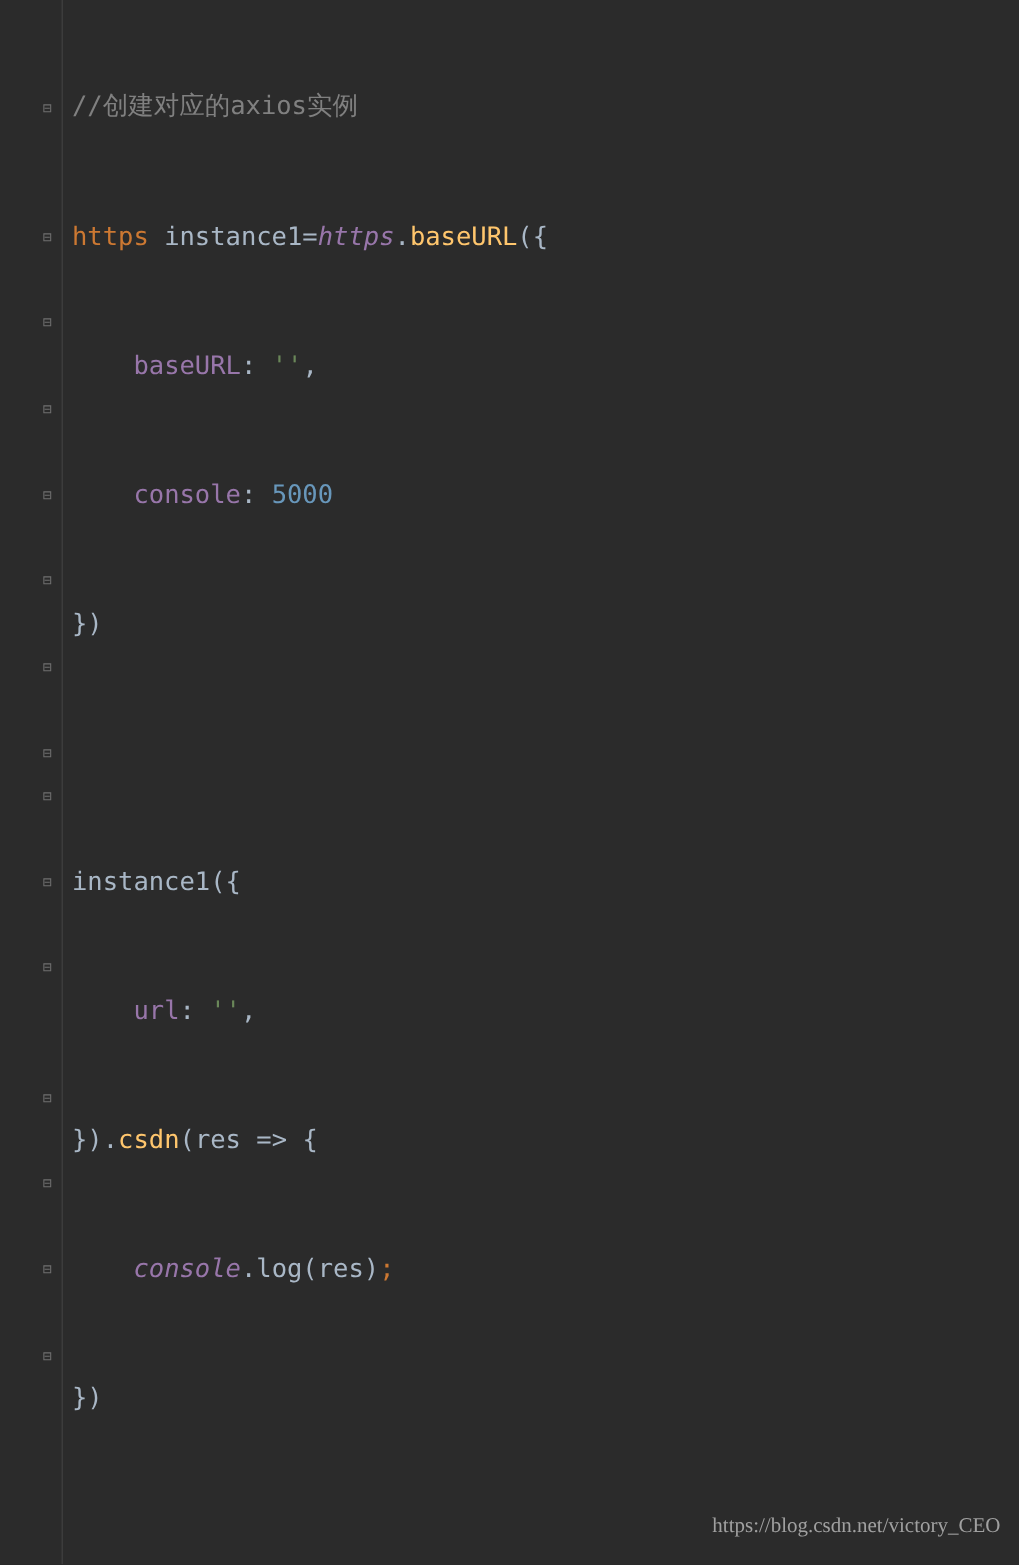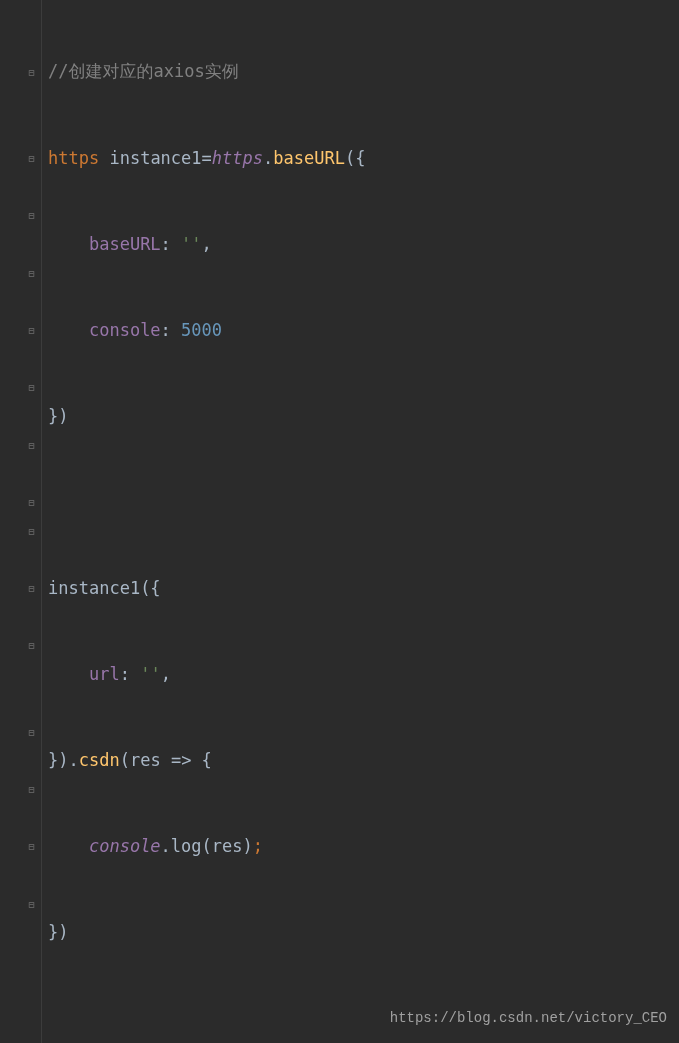--- a/index.html
+++ b/index.html
@@ -61,21 +61,21 @@
     .c-str { color: #6a8759; }
     .c-num { color: #6897bb; }
     .c-semi { color: #cc7832; }
     .c-paren { color: #a9b7c6; }
     .watermark {
       position: absolute;
       bottom: 10px;
       right: 12px;
       color: #a0a0a0;
       font-size: 14px;
-      font-family: Liberation Mono, monospace;
+      font-family: Liberation Serif, serif;
     }
   </style>
 </head>
 <body>
 
 <div class="editor">
   <div class="gutter">
     <div class="gutter-line"></div>
     <div class="gutter-line">
         <span class="fold-icon">⊟</span>

